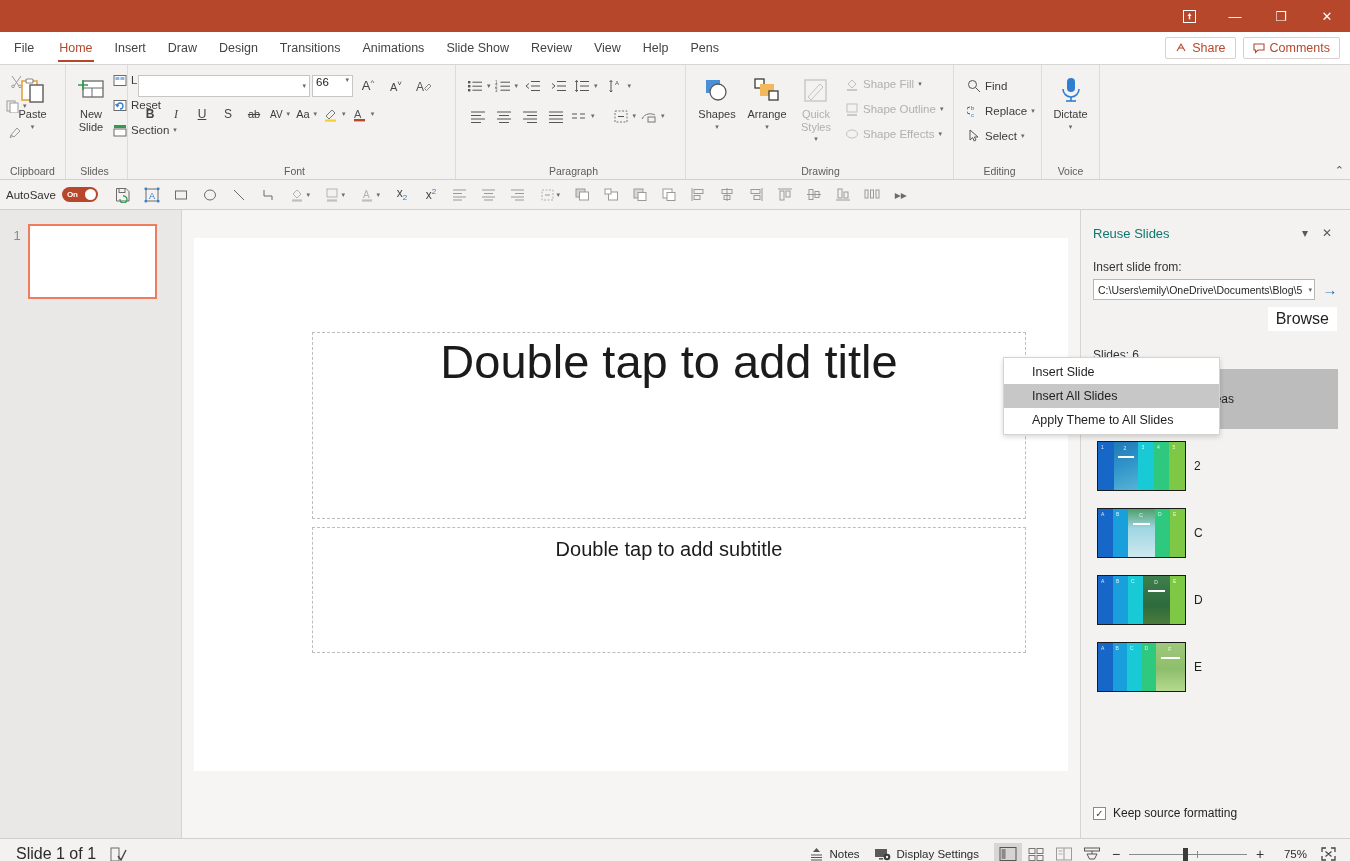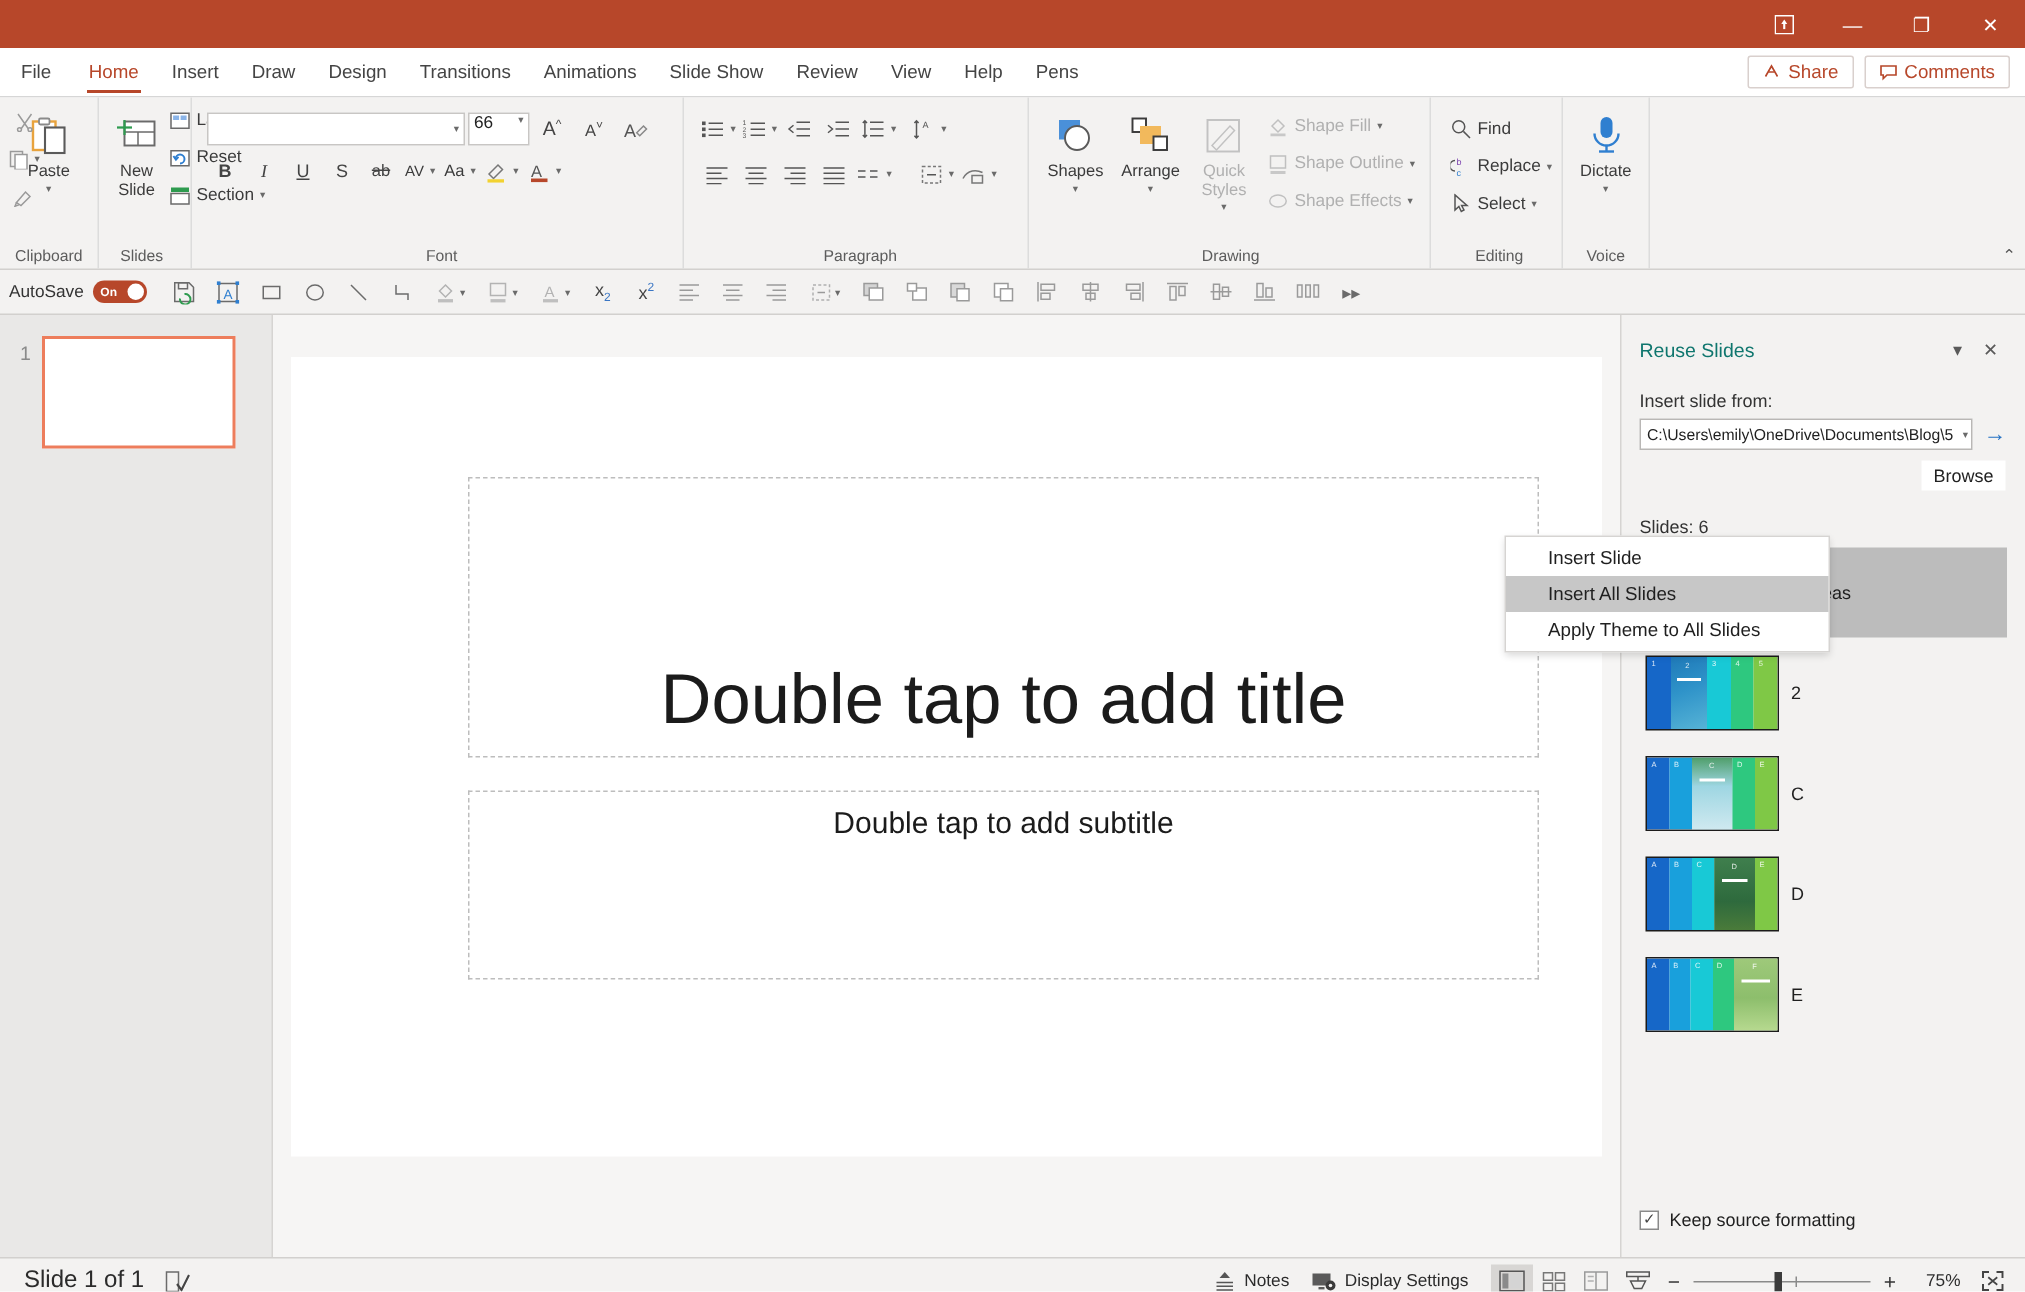--- a/index.html
+++ b/index.html
@@ -142,21 +142,21 @@
     align-items: flex-start; justify-content: center; padding-top: 28px;
   }
   .slide-canvas {
     width: 874px; height: 533px; background: #ffffff; position: relative;
   }
   .ph {
     position: absolute; border: 1px dashed #bdbdbd;
     display: flex; justify-content: center;
   }
   .ph-title {
-    left: 118px; top: 80px; width: 714px; height: 187px; align-items: flex-end;
+    left: 118px; top: 94px; width: 714px; height: 187px; 
   }
   .ph-title .txt { font-size: 47px; color: #1b1b1b; line-height: 1.25; padding-bottom: 8px; font-weight: 300;}
   .ph-sub {
     left: 118px; top: 289px; width: 714px; height: 126px; align-items: flex-start;
   }
   .ph-sub .txt { font-size: 20px; color: #1b1b1b; padding-top: 10px; }
 
   
   .pane {
     width: 270px; background: #f3f2f1; border-left: 1px solid #d6d4d2;
@@ -170,21 +170,21 @@
   .pathbox {
     flex: 1; height: 21px; border: 1px solid #b9b7b5; background: #fff;
     display: flex; align-items: center; padding: 0 2px 0 4px;
     font-size: 10.5px; color: #1f1f1f; overflow: hidden; white-space: nowrap;
   }
   .pathbox .pv { flex:1; overflow: hidden; text-overflow: clip; }
   .arrowgo { color: #2572c4; font-size: 15px; width: 16px; text-align: center; }
   .browse-wrap { display: flex; justify-content: flex-end; margin-top: 6px; }
   .browse {
     background: #fff; border: 1px solid #f3f2f1; padding: 3px 8px;
-    font-size: 12px; color: #222;
+    font-size: 16px; color: #222;
   }
   .slides-count { font-size: 12px; color: #333; margin-top: 16px; }
 
   .srow {
     display: flex; align-items: center; gap: 8px; margin-top: 7px;
     padding: 5px 6px 5px 4px;
   }
   .srow.sel { background: #bcbcbc; }
   .sthumb {
     width: 89px; height: 50px; border: 1.5px solid #1b1b1b; display: flex; flex-shrink: 0;

